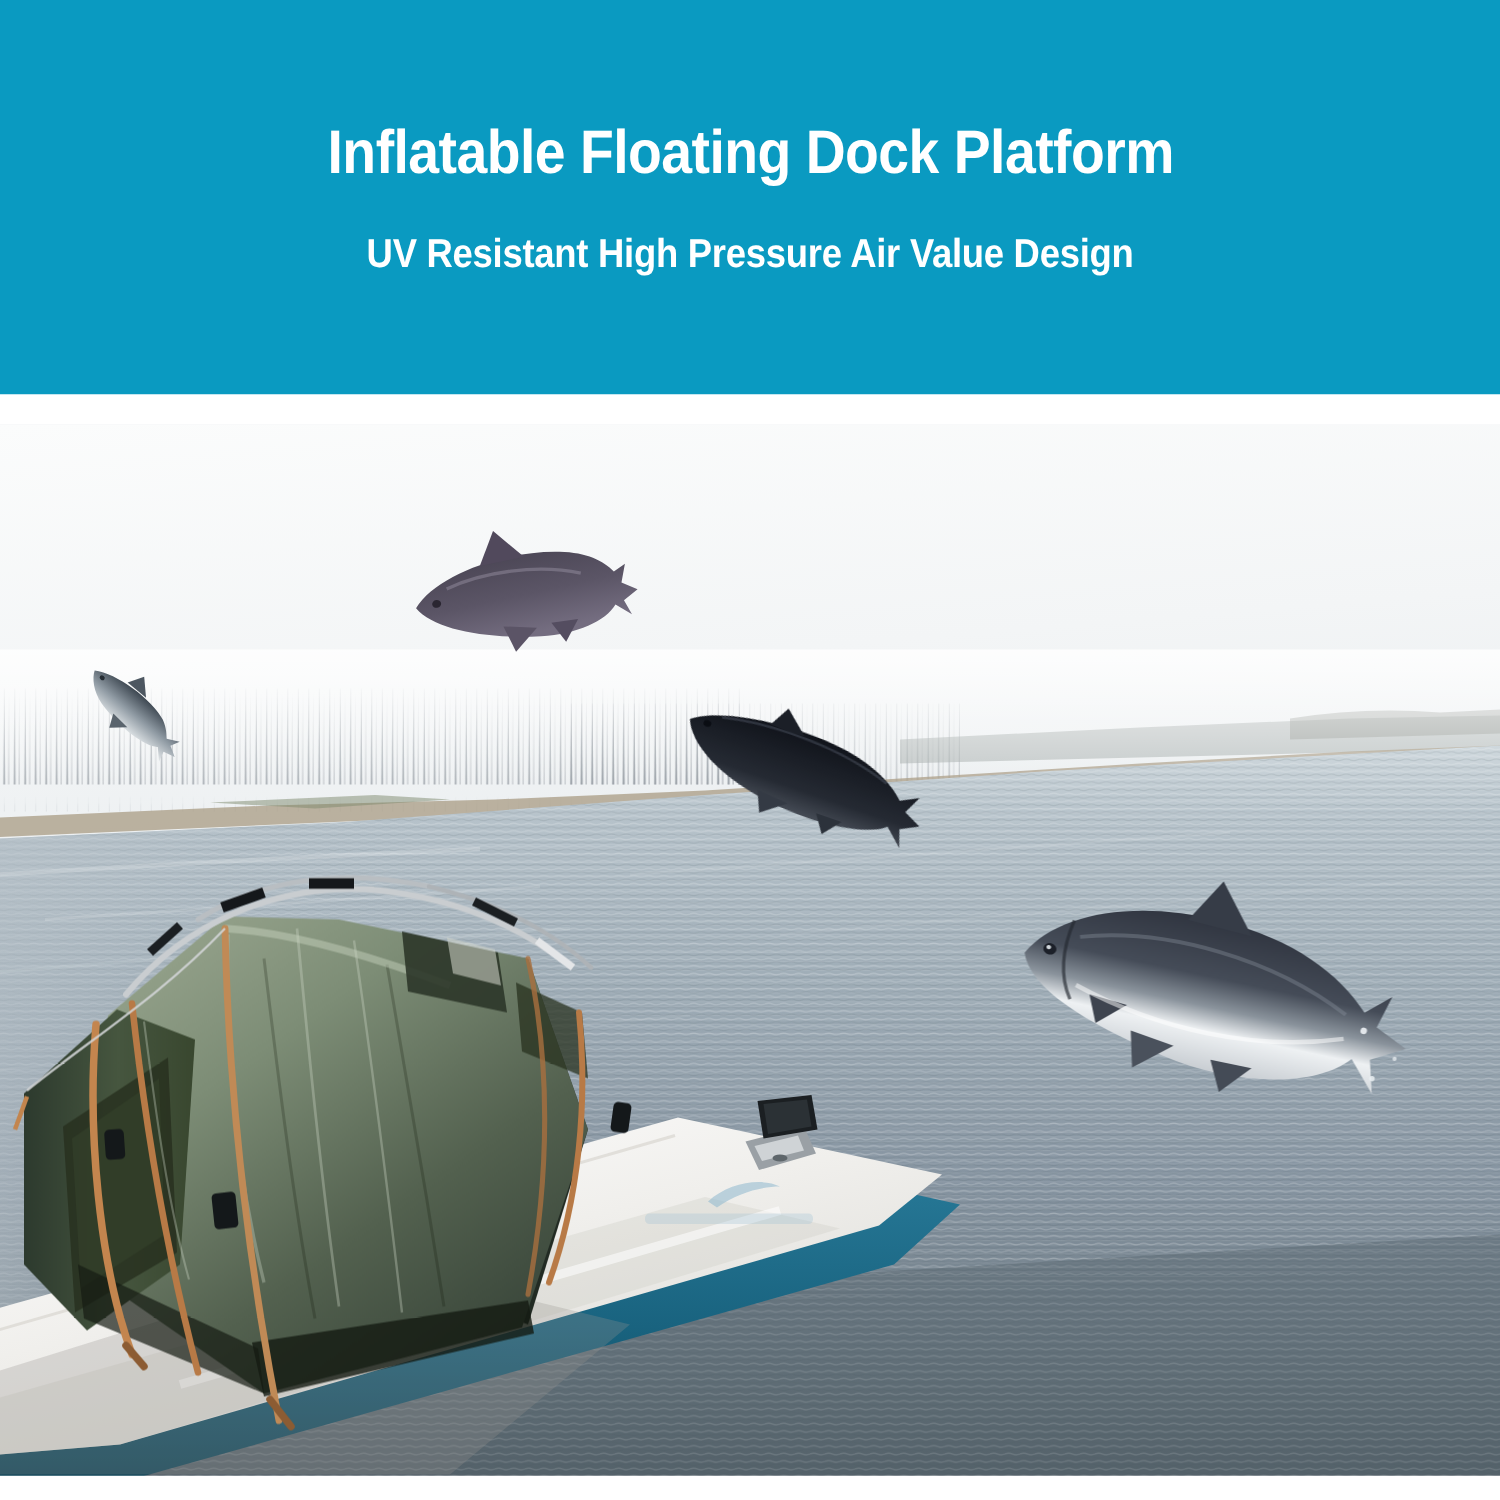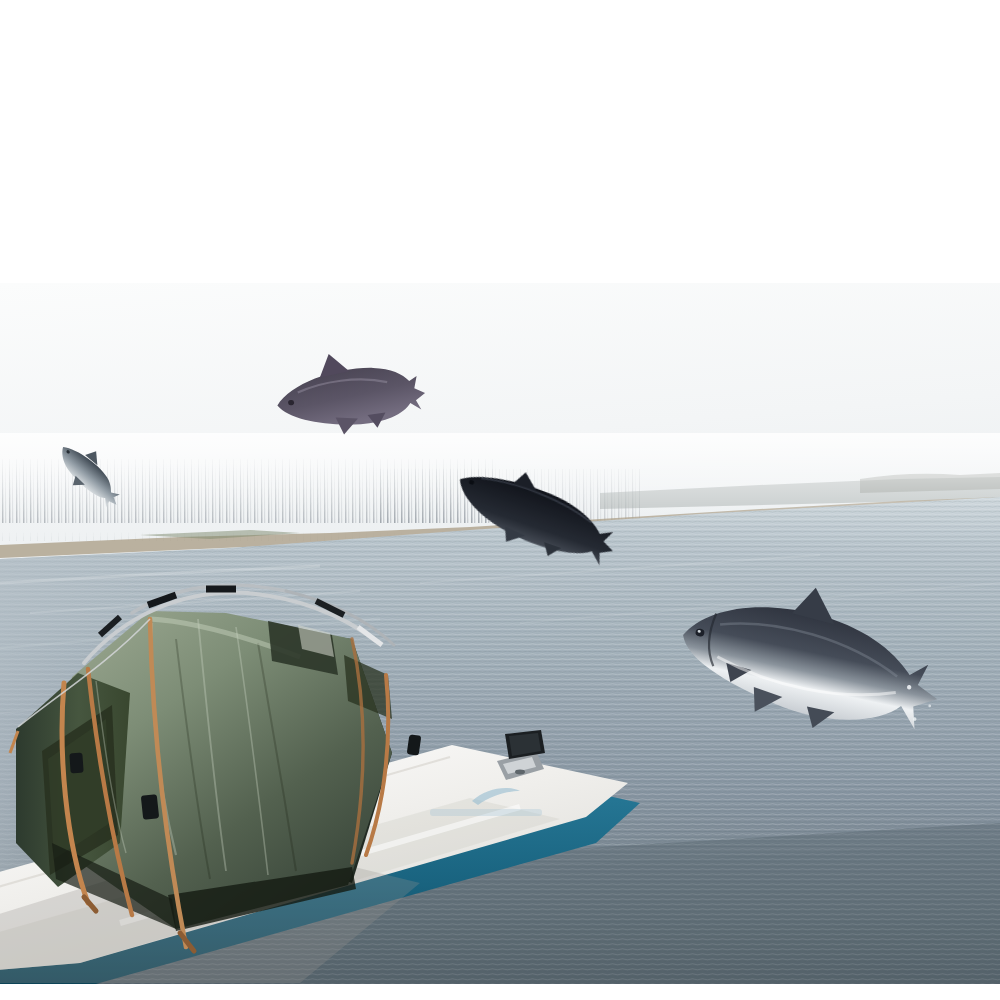--- a/index.html
+++ b/index.html
@@ -55,20 +55,24 @@
 
   .footer-strip{
     position:absolute;left:0;top:984px;width:1000px;height:16px;background:#ffffff;
   }
 </style>
 </head>
 <body>
 
 <div class="page">
 
+  <div class="banner">
+    <h1 class="banner-title">Inflatable Floating Dock Platform</h1>
+    <h2 class="banner-sub">UV Resistant High Pressure Air Value Design</h2>
+  </div>
   <div class="banner-gap"></div>
 
   <div class="photo">
     <svg class="photo-svg" viewBox="0 0 1000 701" preserveAspectRatio="none">
       <defs>
 
         <linearGradient id="skyG" x1="0" y1="0" x2="0.25" y2="1">
           <stop offset="0%" stop-color="#fbfcfc"></stop>
           <stop offset="55%" stop-color="#f3f5f6"></stop>
           <stop offset="100%" stop-color="#e9edef"></stop>

